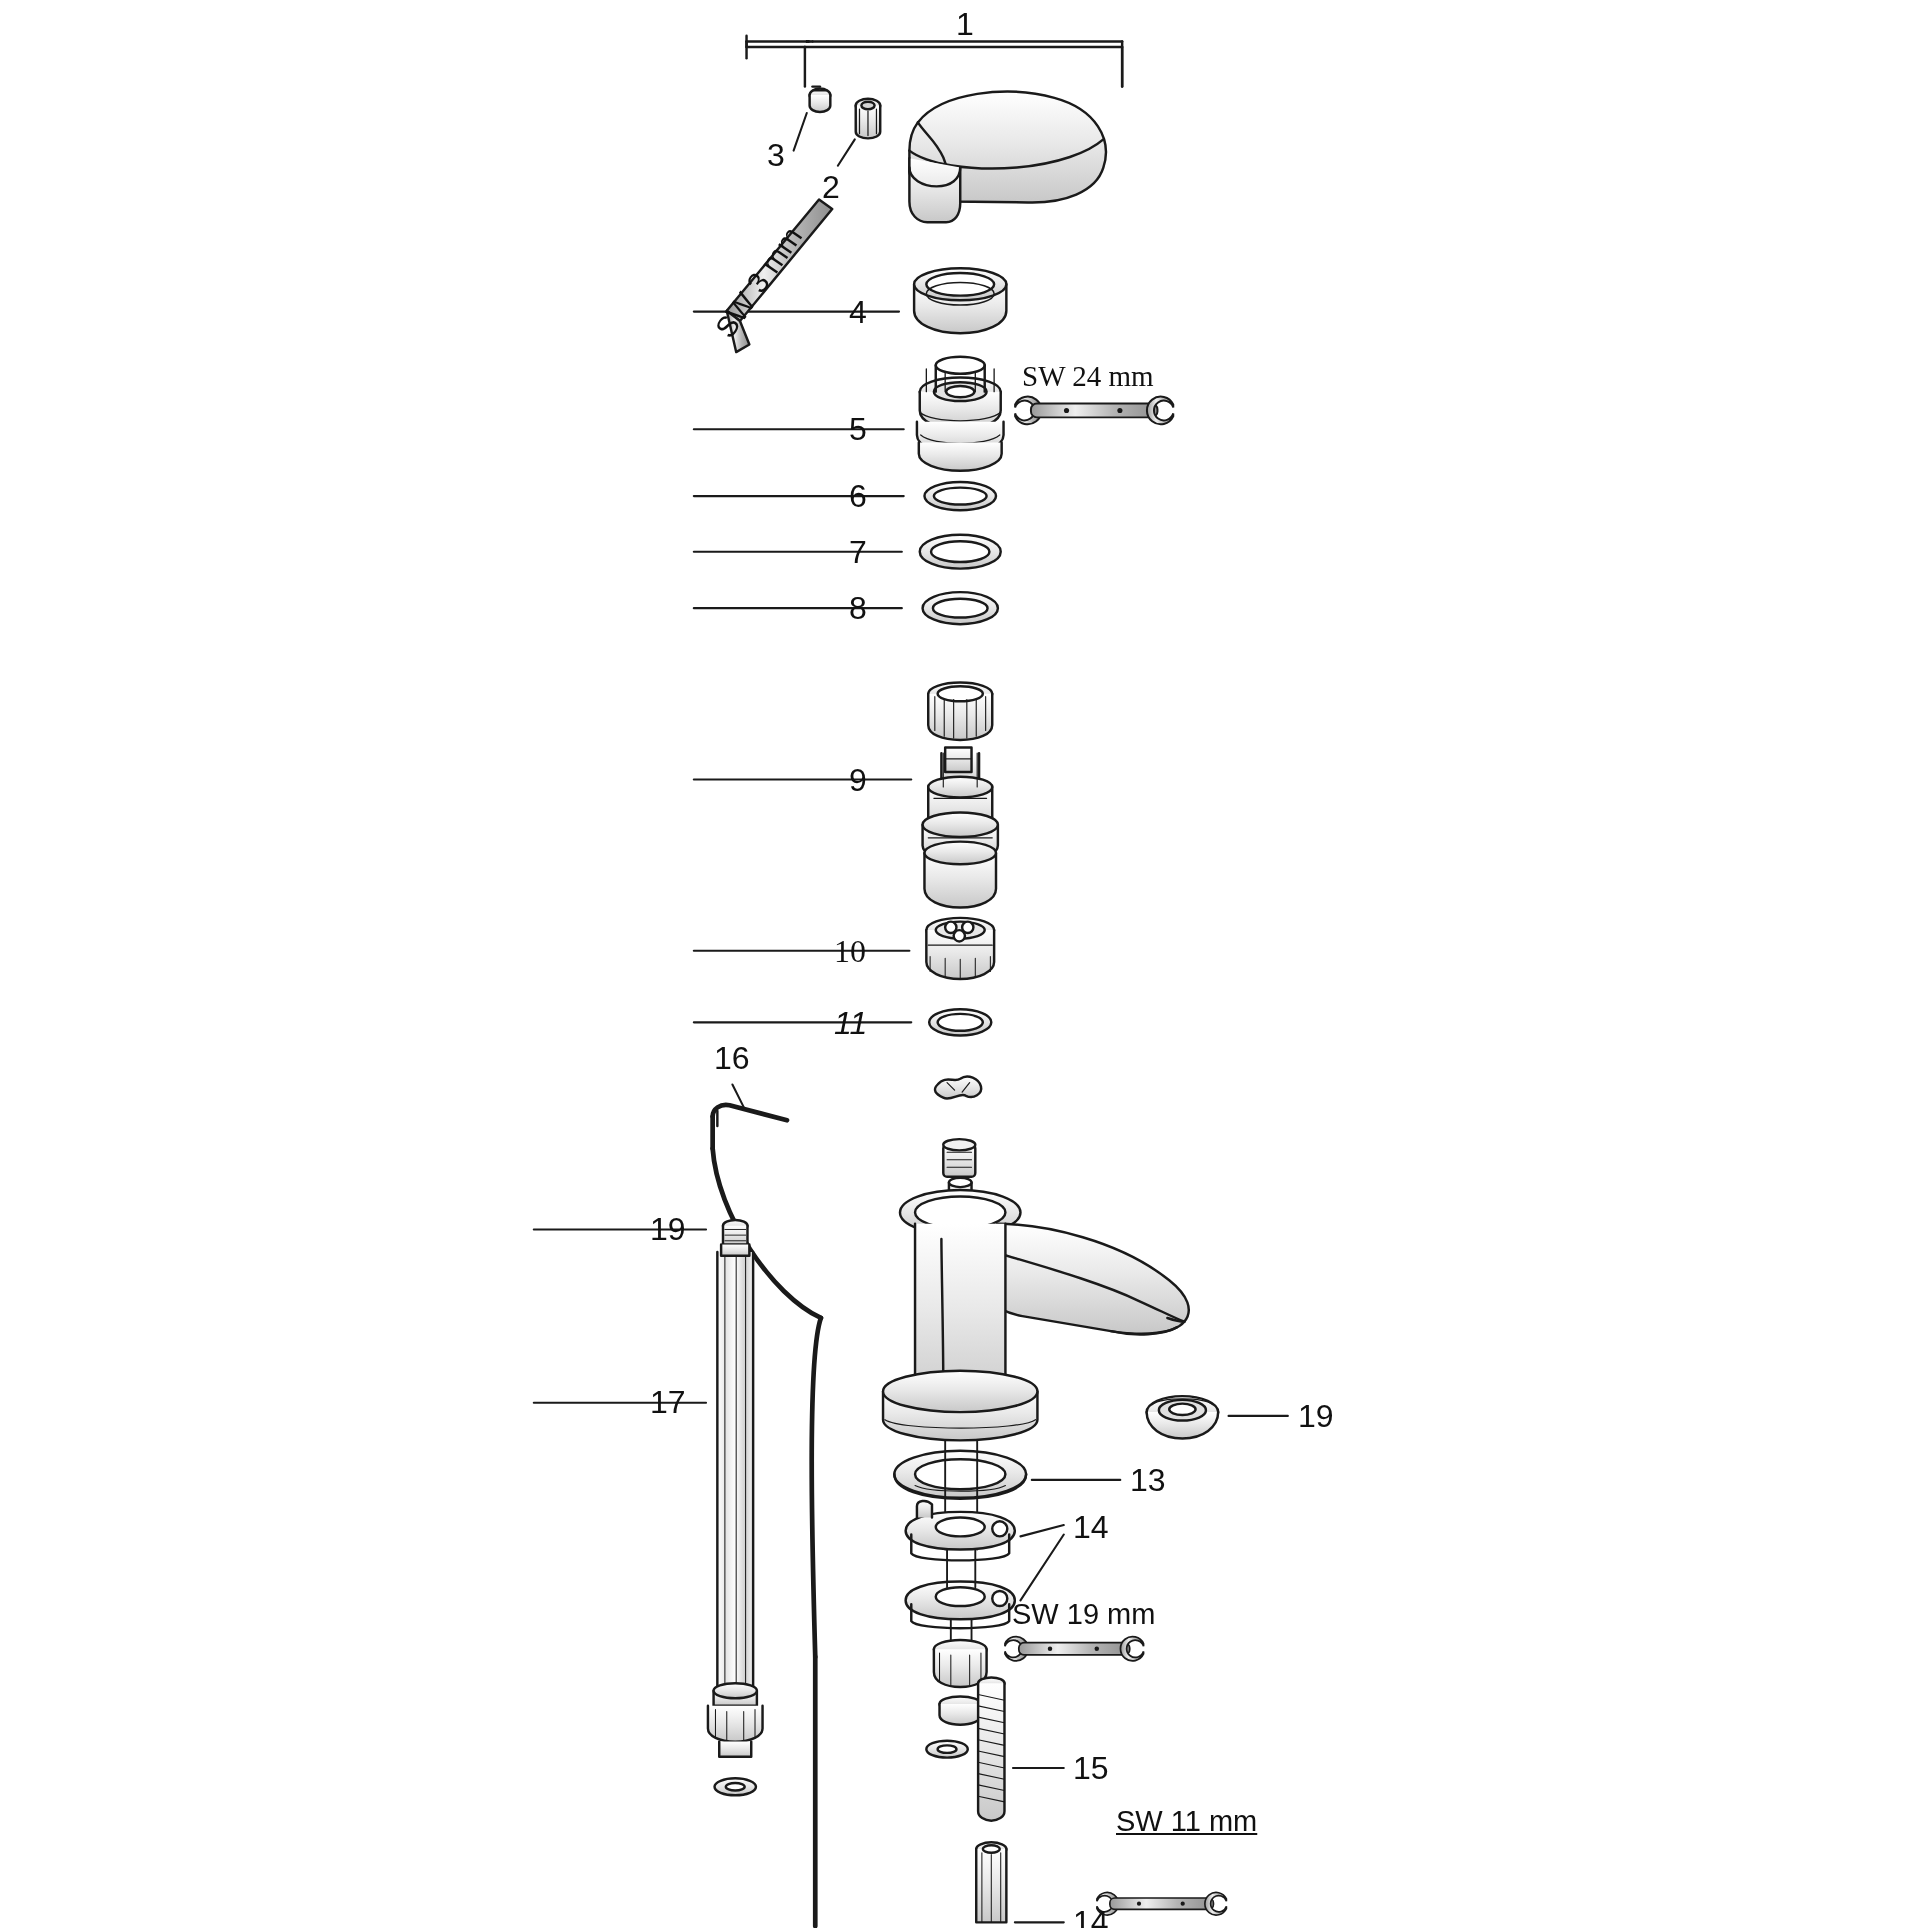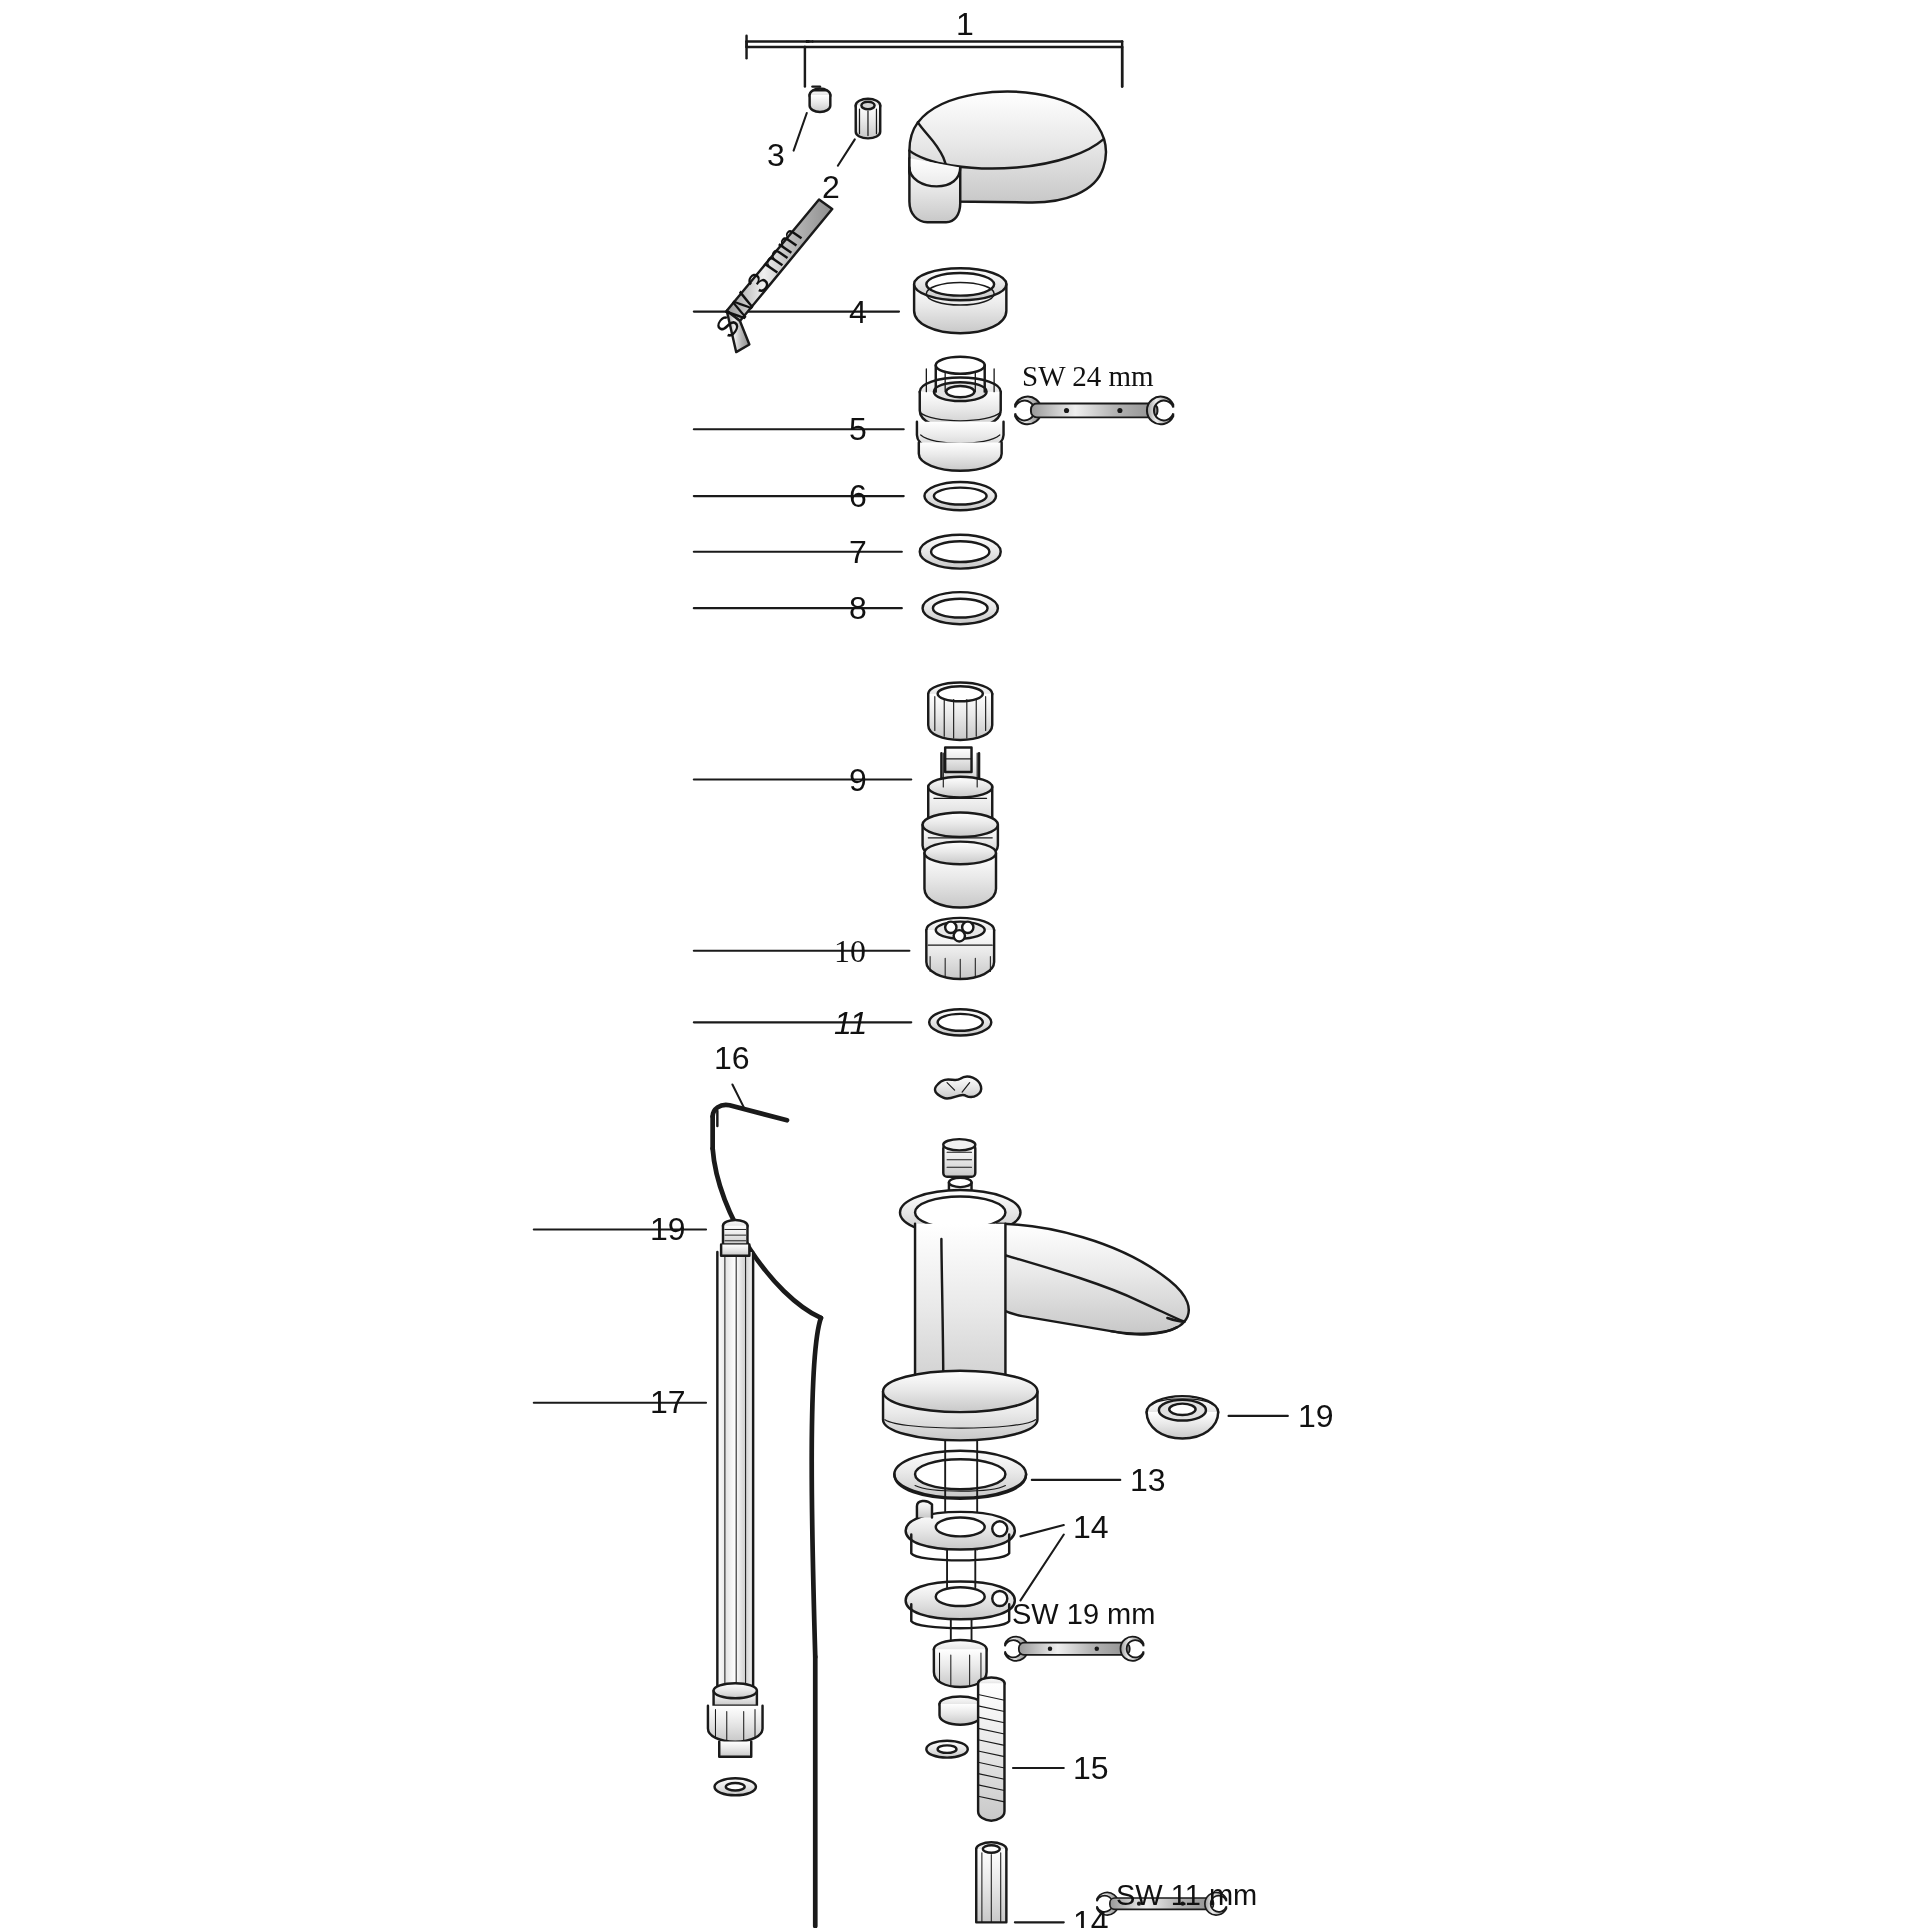--- a/index.html
+++ b/index.html
@@ -413,16 +413,16 @@
   <div class="callout" style="left:1073px; top:1509px;">14</div>
   <div class="callout" style="left:1073px; top:1750px;">15</div>
   <div class="callout" style="left:714px; top:1040px;">16</div>
   <div class="callout" style="left:650px; top:1384px;">17</div>
   <div class="callout" style="left:650px; top:1211px;">19</div>
   <div class="callout" style="left:1073px; top:1904px;">14</div>
 
   <div class="tool-label rot-label" style="left:736px; top:311px;">SW 3 mm</div>
   <div class="tool-label" style="left:1022px; top:360px;font-family:Liberation Serif, serif;">SW 24 mm</div>
   <div class="tool-label" style="left:1012px; top:1598px;">SW 19 mm</div>
-  <div class="tool-label" style="left:1116px; top:1879px;">SW 11 mm</div>
+  <div class="tool-label" style="left:1116px; top:1805px;text-decoration:underline;">SW 11 mm</div>
 
 </div>
 
 
 </body></html>

